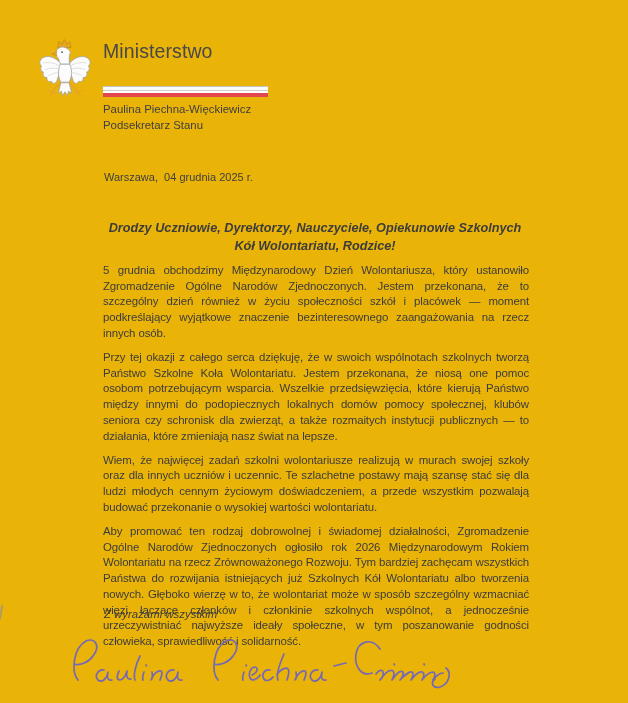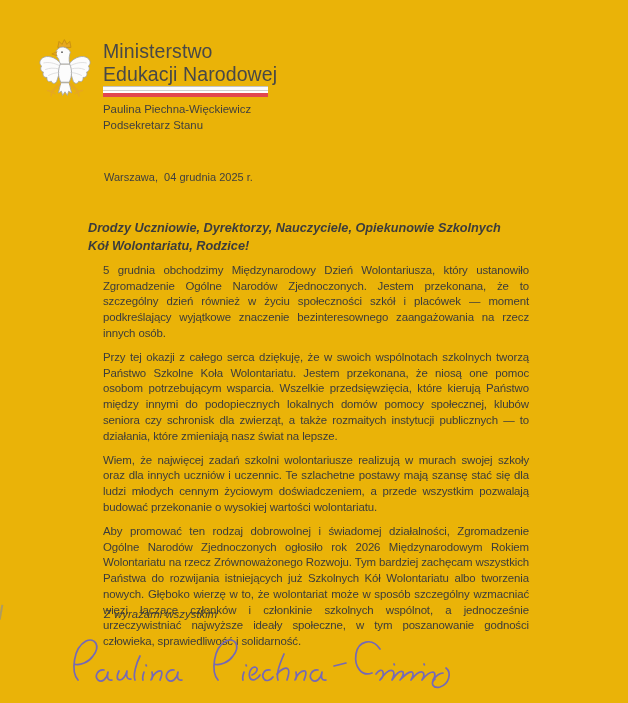--- a/index.html
+++ b/index.html
@@ -61,23 +61,24 @@
   .dateline {
     position: absolute;
     left: 104px;
     top: 171px;
     font-size: 11px;
     color: #3f3f3f;
     white-space: pre;
   }
   .salutation {
     position: absolute;
-    left: 88px;
+    left: 100px;
     top: 220px;
     width: 430px;
+    text-align: center;
     font-size: 12.7px;
     line-height: 17.5px;
     font-weight: bold;
     font-style: italic;
     color: #3c3c3c;
   }
   .letter-body {
     position: absolute;
     left: 103px;
     top: 263px;
@@ -156,21 +157,20 @@
       </g>
       <g stroke="#e7a81f" stroke-width="2.6" stroke-linecap="round" fill="none">
         <path d="M24,88 l-7,-2 M24,88 l-1,7 M24,88 l6,3"></path>
         <path d="M68,88 l7,-2 M68,88 l1,7 M68,88 l-6,3"></path>
       </g>
     </svg>
   </div>
 
   <div class="ministry-name">
     <div>Ministerstwo</div>
-    <div>Edukacji Narodowej</div>
   </div>
 
   <div class="flag-line">
     <div class="stripe-white"></div>
     <div class="stripe-gap"></div>
     <div class="stripe-red"></div>
   </div>
 
   <div class="official-block">
     <div>Paulina Piechna-Więckiewicz</div>

